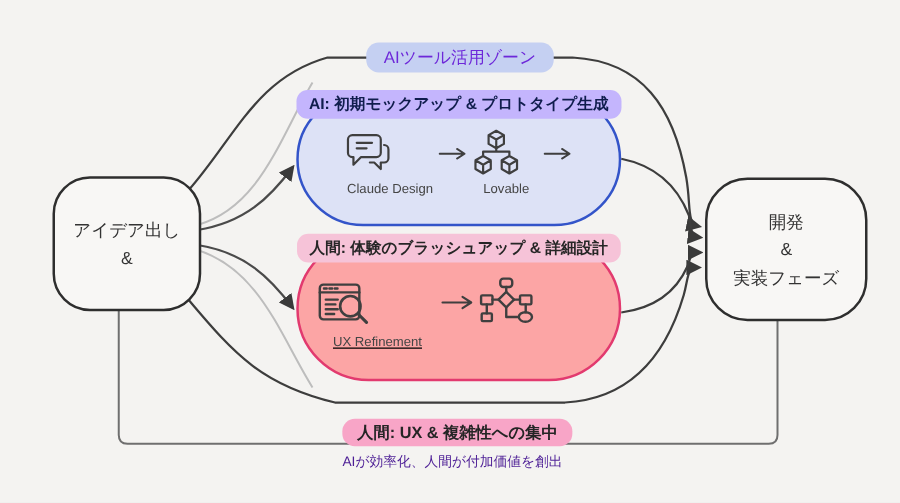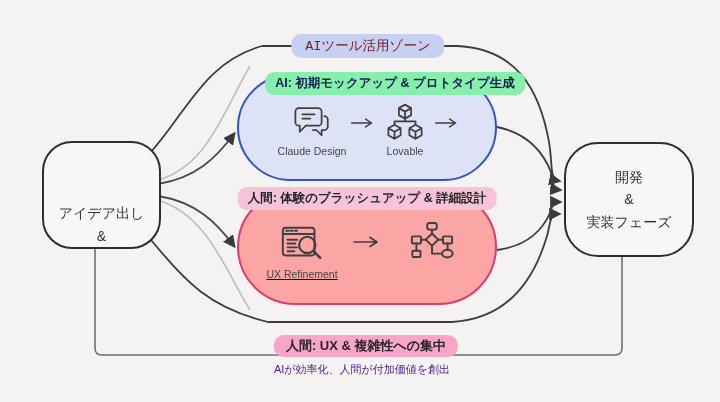--- a/index.html
+++ b/index.html
@@ -8,51 +8,51 @@
     position:relative; width:720px; height:402px; background:#f4f3f1;
     font-family:"Liberation Sans","DejaVu Sans",sans-serif; overflow:hidden;
   }
   .connectors { position:absolute; left:0; top:0; z-index:1; }
 
   .node {
     position:absolute; z-index:3; border:2px solid #2e2e2e; border-radius:30px;
     background:#f8f7f5; display:flex; flex-direction:column; justify-content:center;
     align-items:center; text-align:center; font-size:14px; color:#333; line-height:1.6;
   }
-  .node-left  { left:42px;  top:141px; width:115px; height:104px;justify-content:flex-end; }
+  .node-left  { left:42px;  top:141px; width:115px; height:104px; }
   .node-right { left:564px; top:142px; width:126px; height:111px; border-radius:34px; }
 
   .zone-badge {
     position:absolute; z-index:4; transform:translateX(-50%);
     border-radius:10px; white-space:nowrap;
   }
   .zone-top {
     left:368px; top:34px; padding:3px 14px; background:#c5d0f2;
-    color:#7f1d1d; font-size:13.5px; font-weight:500;font-family:Liberation Mono, monospace;
+    color:#6d28d9; font-size:13.5px; font-weight:500;
   }
   .zone-bottom {
     left:366px; top:311px; padding:2px 12px; background:#f8a5c7;
     color:#252525; font-size:13px; font-weight:700;margin-top:24px;
   }
 
   .group { position:absolute; z-index:2; left:237px; width:260px; border-style:solid; border-width:2.5px; box-sizing:border-box; }
   .group-ai    { top:74px;  height:107px; background:#dde2f6; border-color:#3354c9; border-radius:54px; }
   .group-human { top:189px; height:116px; background:#fca5a5; border-color:#e23a6f; border-radius:58px; }
 
   .group-header {
     position:absolute; left:50%; top:-4px; transform:translateX(-50%);
     white-space:nowrap; font-weight:700; font-size:12.5px; padding:3px 10px; border-radius:9px;
   }
-  .header-ai    { background:#86efac; color:#101d4d;margin-left:28px; }
+  .header-ai    { background:#c4b5fd; color:#101d4d; }
   .header-human { background:#f6c3d8; color:#262626; }
 
   .items { position:absolute; left:0; right:0; display:flex; justify-content:center; align-items:flex-start; }
   .group-ai .items    { top:26px; }
   .group-human .items { top:30px; }
-  .item { display:flex; flex-direction:column; align-items:center; }
+  .item { display:flex; flex-direction:column; }
   .item-ai { width:76px; }
   .item-ai.narrow { width:58px; }
   .item-human { width:100px;text-decoration:underline; }
   .item-label { font-size:10.5px; color:#454545; margin-top:1px; text-align:center; line-height:1.25; }
   .flow-arrow { margin-top:14px; flex:none; }
   .icon-svg { stroke:#3f3f3f; fill:none; stroke-width:2; stroke-linecap:round; stroke-linejoin:round; }
 
   .caption {
     position:absolute; z-index:3; left:362px; top:362px; transform:translateX(-50%);
     font-size:11px; color:#4c1d95; white-space:nowrap;

